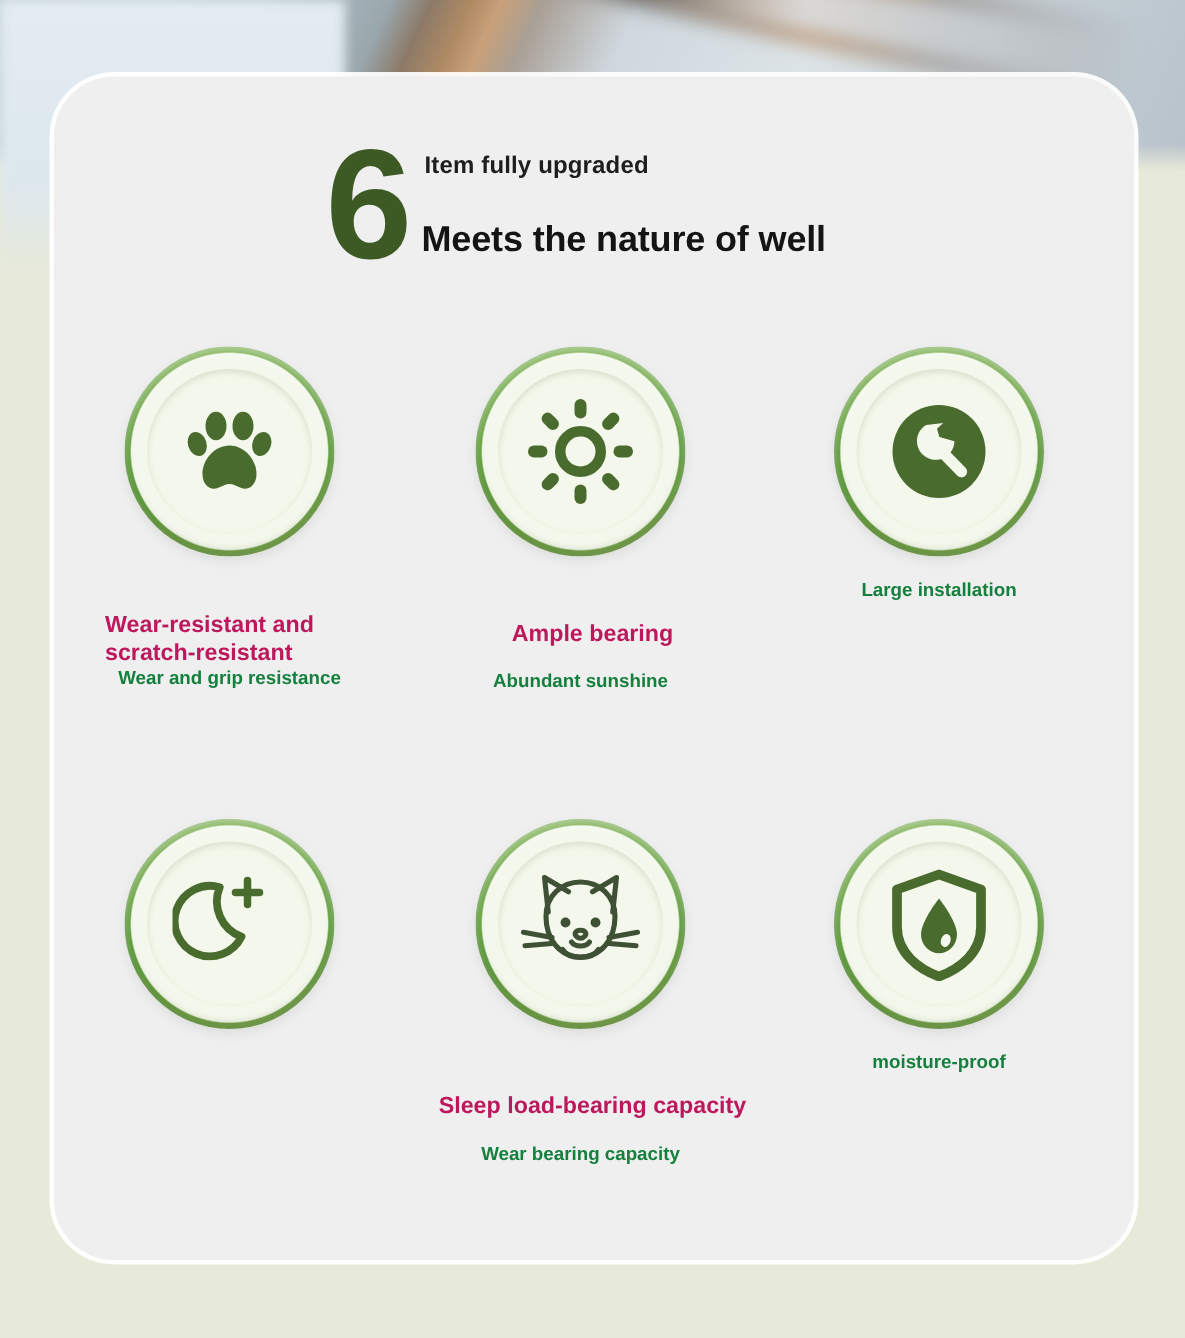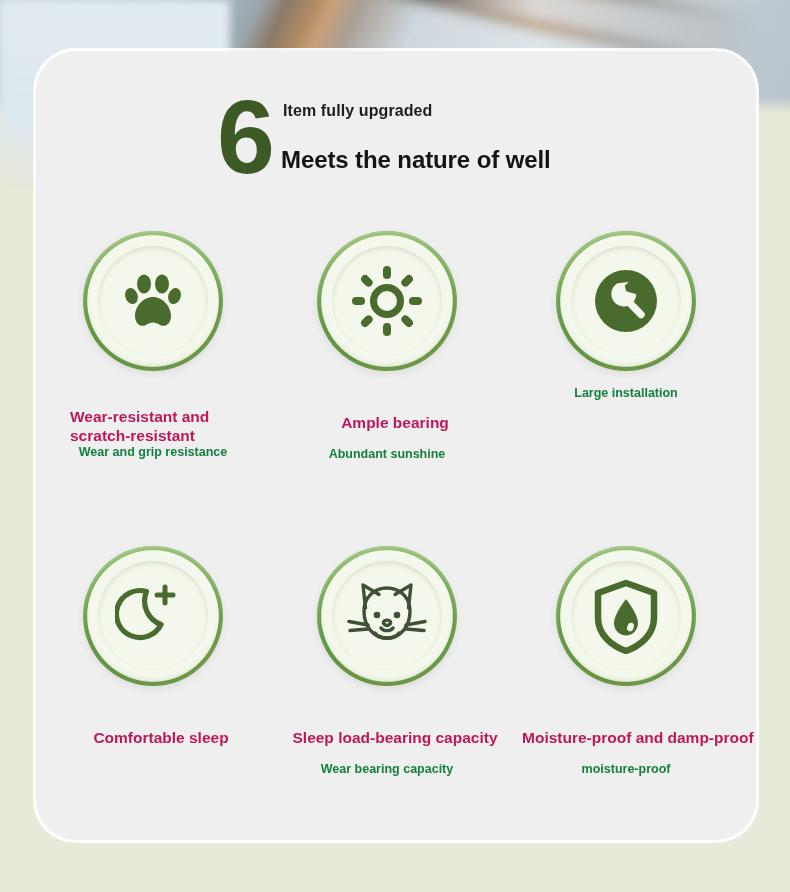--- a/index.html
+++ b/index.html
@@ -216,21 +216,20 @@
     <div class="cell c0">
       <div class="badge">
         <svg width="76" height="76" viewBox="0 0 76 76">
           <path d="M46 46.5 A23.5 23.5 0 1 1 31.5 13.5 A25 25 0 0 0 46 46.5 Z" fill="none" stroke="#4a6b2e" stroke-width="5.2" stroke-linejoin="round"></path>
           <g stroke="#4a6b2e" stroke-width="5" stroke-linecap="round">
             <line x1="50" y1="9" x2="50" y2="25"></line>
             <line x1="42" y1="17" x2="58" y2="17"></line>
           </g>
         </svg>
       </div>
-      <div class="title">Comfortable sleep</div>
     </div>
 
     <div class="cell c1">
       <div class="badge">
         <svg width="82" height="76" viewBox="0 0 82 76">
           <g fill="none" stroke="#3f5134" stroke-width="3.4" stroke-linecap="round" stroke-linejoin="round">
             <path d="M18 33 C18 19 28.5 10 41 10 C53.5 10 64 19 64 33 C64 48 55 60 41 60 C27 60 18 48 18 33 Z"></path>
             <path d="M19.5 30 L17 7 L33 16.5"></path>
             <path d="M62.5 30 L65 7 L49 16.5"></path>
             <path d="M35 50 C37.5 53.5 44.5 53.5 47 50"></path>
@@ -250,18 +249,17 @@
     </div>
 
     <div class="cell c2">
       <div class="badge">
         <svg width="68" height="76" viewBox="0 0 68 76">
           <path d="M34 5 L62 15 L62 40 C62 57 48 68 34 73 C20 68 6 57 6 40 L6 15 Z" fill="none" stroke="#4a6b2e" stroke-width="6.5" stroke-linejoin="round"></path>
           <path d="M34 21 C34 21 46 36 46 45 C46 52 40.5 57.5 34 57.5 C27.5 57.5 22 52 22 45 C22 36 34 21 34 21 Z" fill="#4a6b2e"></path>
           <ellipse cx="38.5" cy="49" rx="3.2" ry="4.4" fill="#f4f8ec" transform="rotate(18 38.5 49)"></ellipse>
         </svg>
       </div>
-      <div class="title">Moisture-proof and damp-proof</div>
       <div class="subtitle">moisture-proof</div>
     </div>
   </div>
 
 </div>
 
 </body></html>

